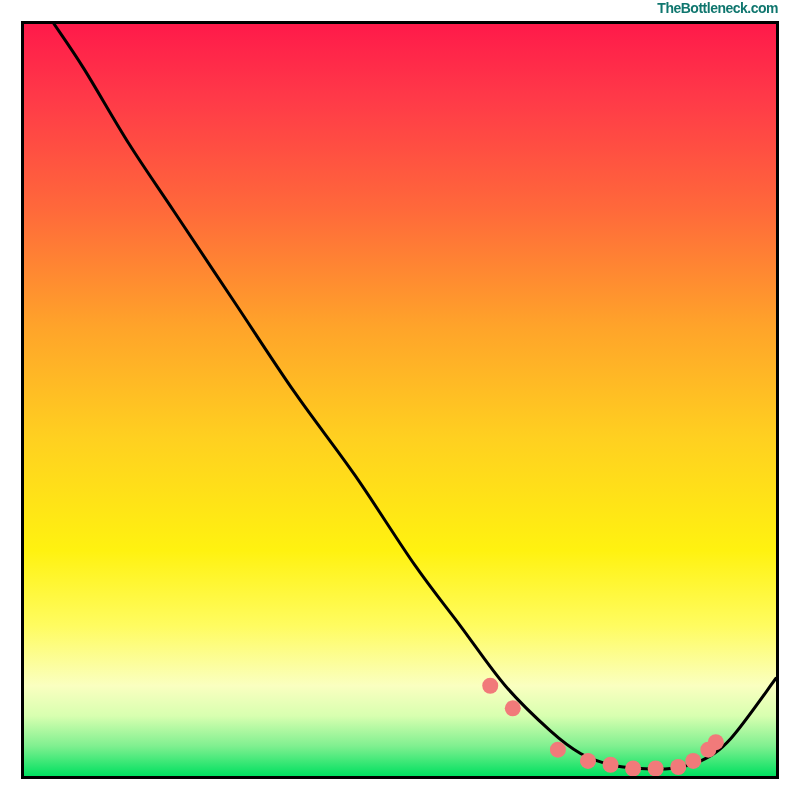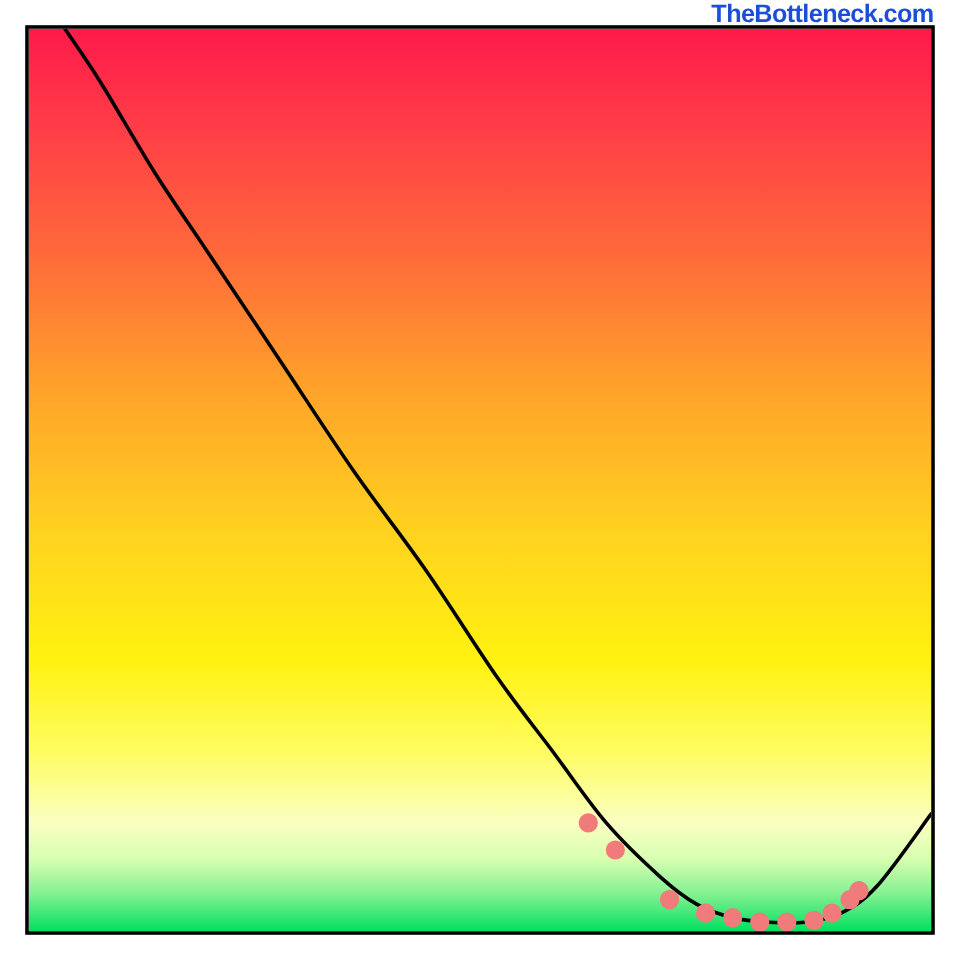--- a/index.html
+++ b/index.html
@@ -34,23 +34,23 @@
       #d8ffb0 92%,
       #80f090 96%,
       #00e060 100%
     );
   }
   .attribution {
     position: absolute;
     top: 0px;
     right: 22px;
     font-family: Arial, Helvetica, sans-serif;
-    font-size: 21px;
+    font-size: 14px;
     font-weight: 600;
-    color: #1d4ed8;
+    color: #0f766e;
     letter-spacing: -0.5px;
   }
   .svg-overlay {
     position: absolute;
     inset: 0;
     width: 100%;
     height: 100%;
   }
 </style>
 </head>

